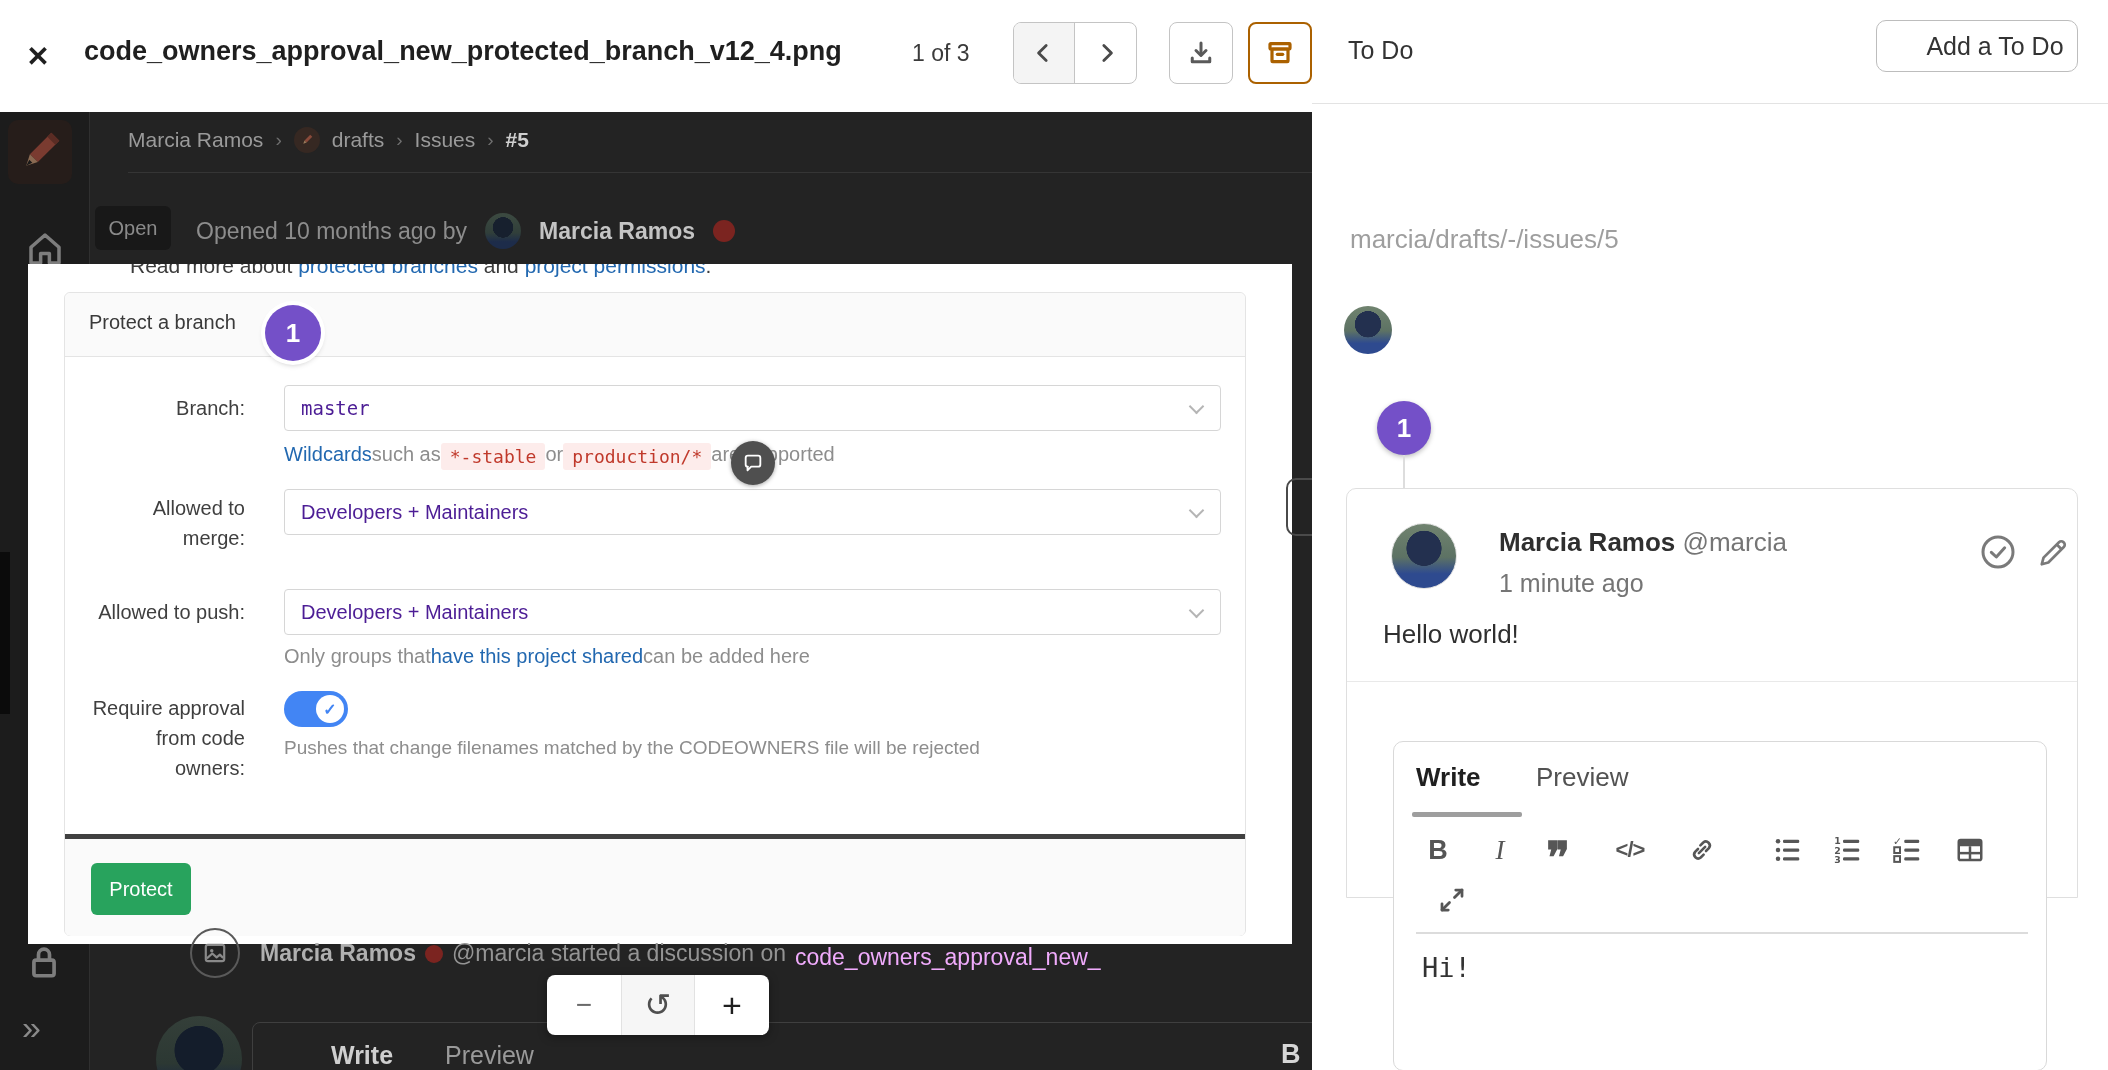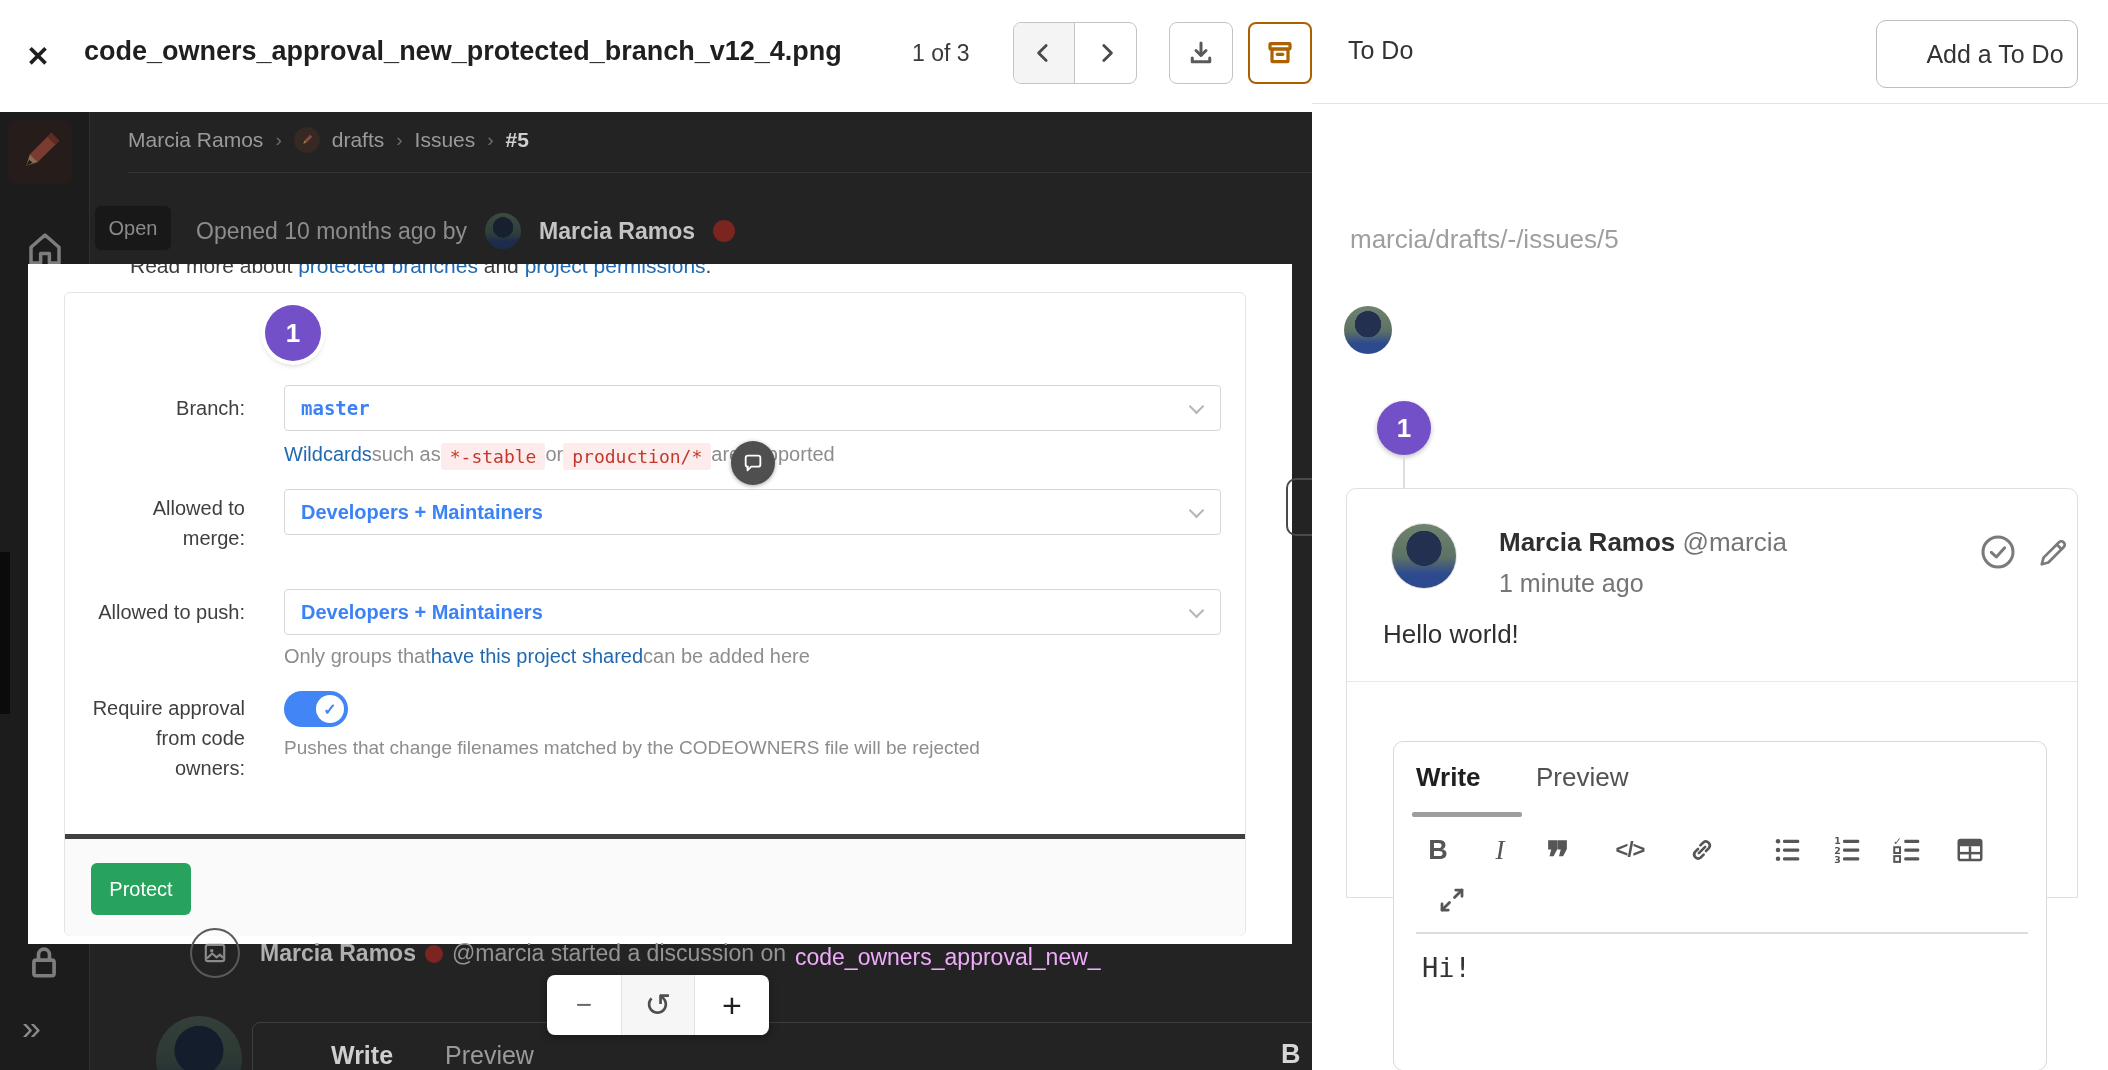--- a/index.html
+++ b/index.html
@@ -13,21 +13,21 @@
   
   .close-btn { left:18px; top:36px; width:40px; height:40px; display:flex; align-items:center; justify-content:center; font-size:28px; font-weight:bold; color:#1f1f1f; cursor:pointer; }
   .filename { left:84px; top:36px; font-size:27px; font-weight:700; color:#1f1f1f; }
   .position-ind { left:912px; top:40px; font-size:23px; color:#3a3a3a; }
   .nav-group { left:1013px; top:22px; width:124px; height:62px; border:1px solid #c4c4c4; border-radius:8px; display:flex; overflow:hidden; background:#fff; }
   .nav-cell { width:62px; height:100%; display:flex; align-items:center; justify-content:center; cursor:pointer; }
   .nav-prev { background:#f4f4f4; border-right:1px solid #c4c4c4; }
   .dl-btn { left:1169px; top:22px; width:64px; height:62px; }
   .archive-btn { left:1248px; top:22px; width:64px; height:62px; background:#fff; border:2px solid #ab6100; border-radius:8px; display:flex; align-items:center; justify-content:center; cursor:pointer; }
   .todo-title { left:1348px; top:36px; font-size:25px; color:#333; }
-  .add-todo { left:1876px; top:20px; width:202px; height:68px; border:1px solid #bdbdbd; border-radius:10px; font-size:25px; color:#333;padding-left:36px; }
+  .add-todo { left:1876px; top:20px; width:202px; height:52px; border:1px solid #bdbdbd; border-radius:10px; font-size:25px; color:#333;padding-left:36px; }
   .panel-divider { left:1312px; top:103px; width:796px; height:1px; background:#e3e3e3; }
 
   
   .issue-title { left:1348px; top:138px; font-size:41px; font-weight:700; color:#2d2d2d; }
   .issue-path { left:1350px; top:224px; font-size:26px; color:#9e9e9e; }
   .avatar { border-radius:50%; background:radial-gradient(circle at 50% 38%, #23304f 0 34%, transparent 35%), linear-gradient(180deg,#70836f 0%,#5d7264 52%,#2e4a8f 78%); }
   .panel-avatar { left:1344px; top:306px; width:48px; height:48px; }
   .pin { border-radius:50%; background:#7450c8; color:#fff; font-weight:700; display:flex; align-items:center; justify-content:center; cursor:pointer; }
   .panel-pin { left:1377px; top:401px; width:54px; height:54px; font-size:26px; box-shadow:0 2px 5px rgba(0,0,0,.25); }
   .pin-connector { left:1403px; top:455px; width:2px; height:34px; background:#ddd; }
@@ -71,21 +71,21 @@
 
   .modal { left:28px; top:152px; width:1264px; height:680px; background:#fff; overflow:hidden; }
   .read-more { left:102px; top:-10px; font-size:21px; color:#3c3c3c; white-space:nowrap; }
   .link { color:#2268b0; cursor:pointer; }
   .m-card { left:36px; top:28px; width:1182px; height:644px; border:1px solid #e4e4e4; border-radius:6px; background:#fff; }
   .m-header { left:0; top:0; width:1180px; height:64px; background:#fafafa; border-bottom:1px solid #e4e4e4; border-radius:6px 6px 0 0; }
   .m-title { left:24px; top:18px; font-size:20px; color:#3a3a3a; }
   .modal-pin { left:200px; top:12px; width:56px; height:56px; font-size:26px; box-shadow:0 0 0 4px #fff, 0 3px 6px rgba(0,0,0,.3); z-index:3; }
   .f-label { width:160px; text-align:right; font-size:20px; color:#3f3f3f; line-height:30px; }
   .select { left:219px; width:937px; height:46px; border:1px solid #d6d6d6; border-radius:4px; background:#fff; display:flex; align-items:center; cursor:pointer; }
-  .select .val { margin-left:16px; font-size:20px; color:#3b82f6;font-weight:bold; }
+  .select .val { margin-left:16px; font-size:20px; color:#4c1d95; }
   .caret { position:absolute; right:18px; top:15px; width:11px; height:11px; border-right:2px solid #b5b5b5; border-bottom:2px solid #b5b5b5; transform:rotate(45deg); }
   .help-row { left:219px; font-size:20px; color:#8d8d8d; display:flex; white-space:nowrap; }
   .chip { font-family:"DejaVu Sans Mono", monospace; font-size:18px; background:#fdeceb; color:#c0392b; padding:3px 9px; border-radius:3px; }
   .comment-pin-circle { left:666px; top:148px; width:44px; height:44px; border-radius:50%; background:#4f4f4f; display:flex; align-items:center; justify-content:center; cursor:pointer; box-shadow:0 1px 4px rgba(0,0,0,.35); z-index:4; }
   .toggle { left:219px; top:398px; width:64px; height:36px; background:#4285f4; border-radius:18px; cursor:pointer; }
   .toggle-knob { position:absolute; right:4px; top:4px; width:28px; height:28px; background:#fff; border-radius:50%; color:#4285f4; font-size:16px; font-weight:700; display:flex; align-items:center; justify-content:center; }
   .m-footer { left:0; top:541px; width:1180px; height:102px; background:#fafafa; border-top:5px solid #404040; border-radius:0 0 6px 6px; }
   .protect-btn { left:26px; top:24px; width:100px; height:52px; background:#28a35d; border:none; border-radius:6px; color:#fff; font-size:20px; cursor:pointer; font-family:"Liberation Sans",sans-serif; }
 
   .disc-icon { left:190px; top:816px; width:50px; height:50px; border:2px solid #5a5a5a; border-radius:50%; display:flex; align-items:center; justify-content:center; }
@@ -307,20 +307,23 @@
 
     <div class="abs modal">
       <div class="abs read-more">
         <span>Read more about</span>
         <span class="link">protected branches</span>
         <span>and</span>
         <span class="link">project permissions</span><span>.</span>
       </div>
 
       <div class="abs m-card">
+        <div class="abs m-header">
+          <div class="abs m-title">Protect a branch</div>
+        </div>
         <div class="abs pin modal-pin">1</div>
 
         <div class="abs f-label" style="left:20px; top:100px;">Branch:</div>
         <div class="abs select" style="top:92px;">
           <span class="val mono" style="font-size:19px;">master</span>
           <span class="caret"></span>
         </div>
         <div class="abs help-row" style="top:150px;">
           <span class="link">Wildcards</span>
           <span>such as</span>

